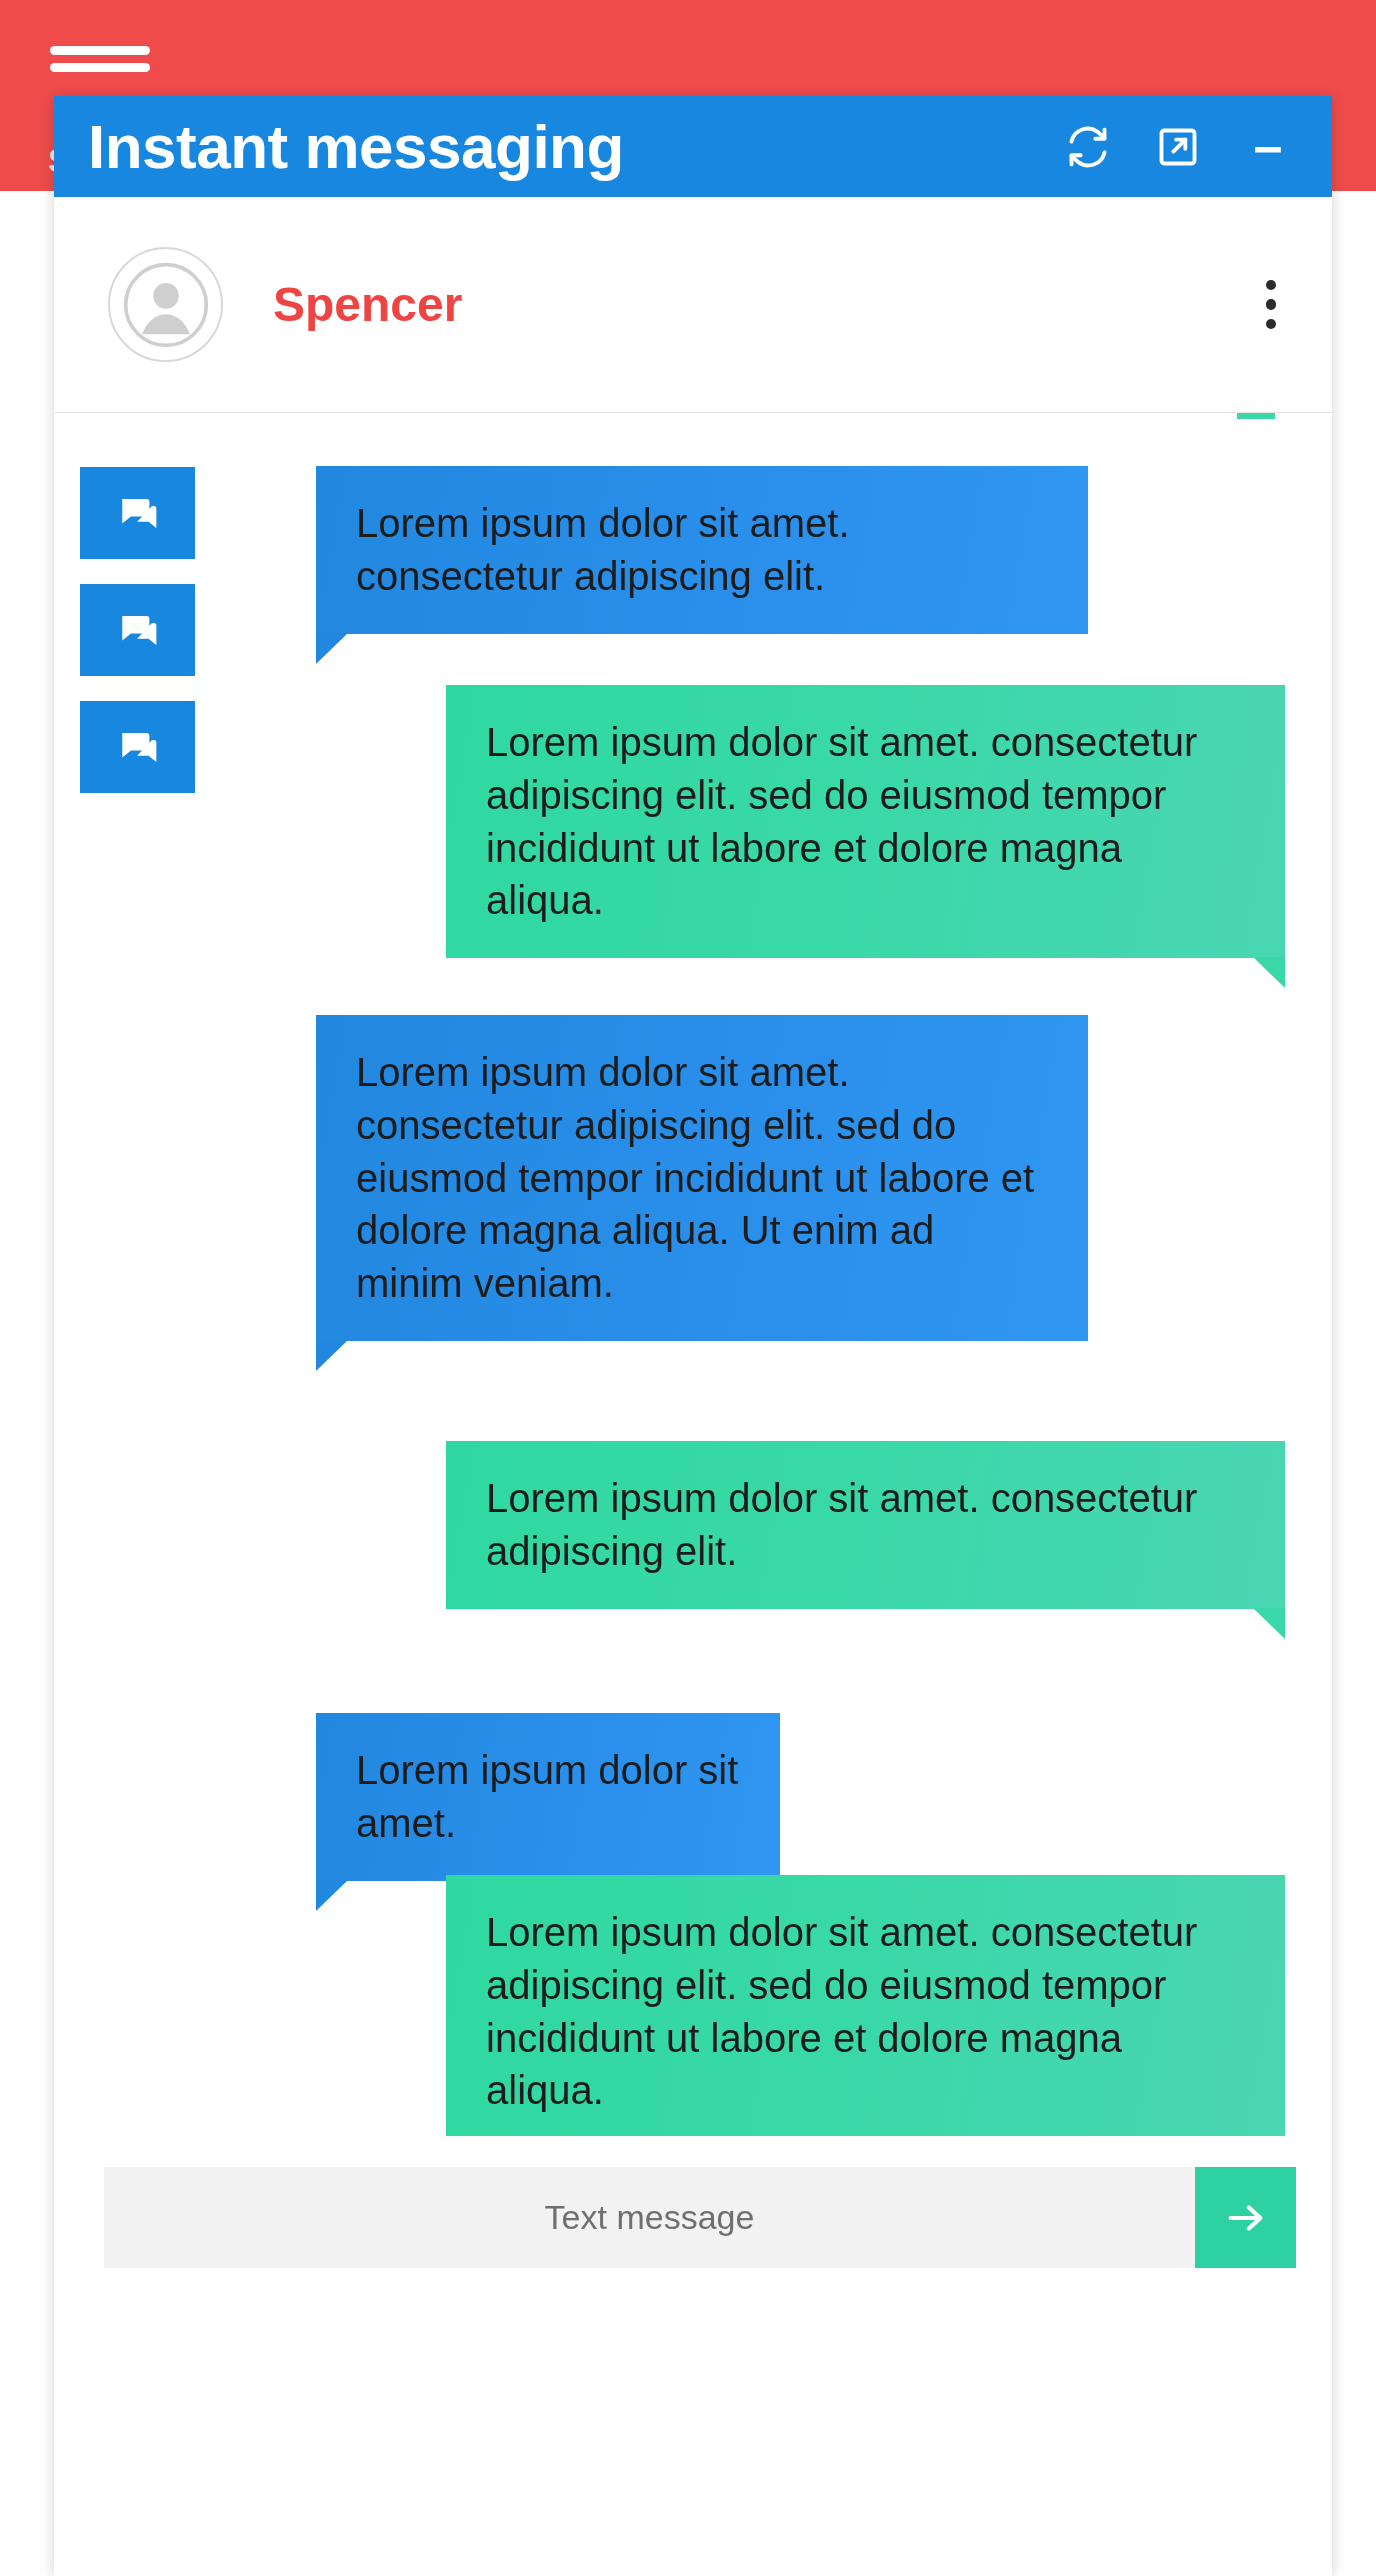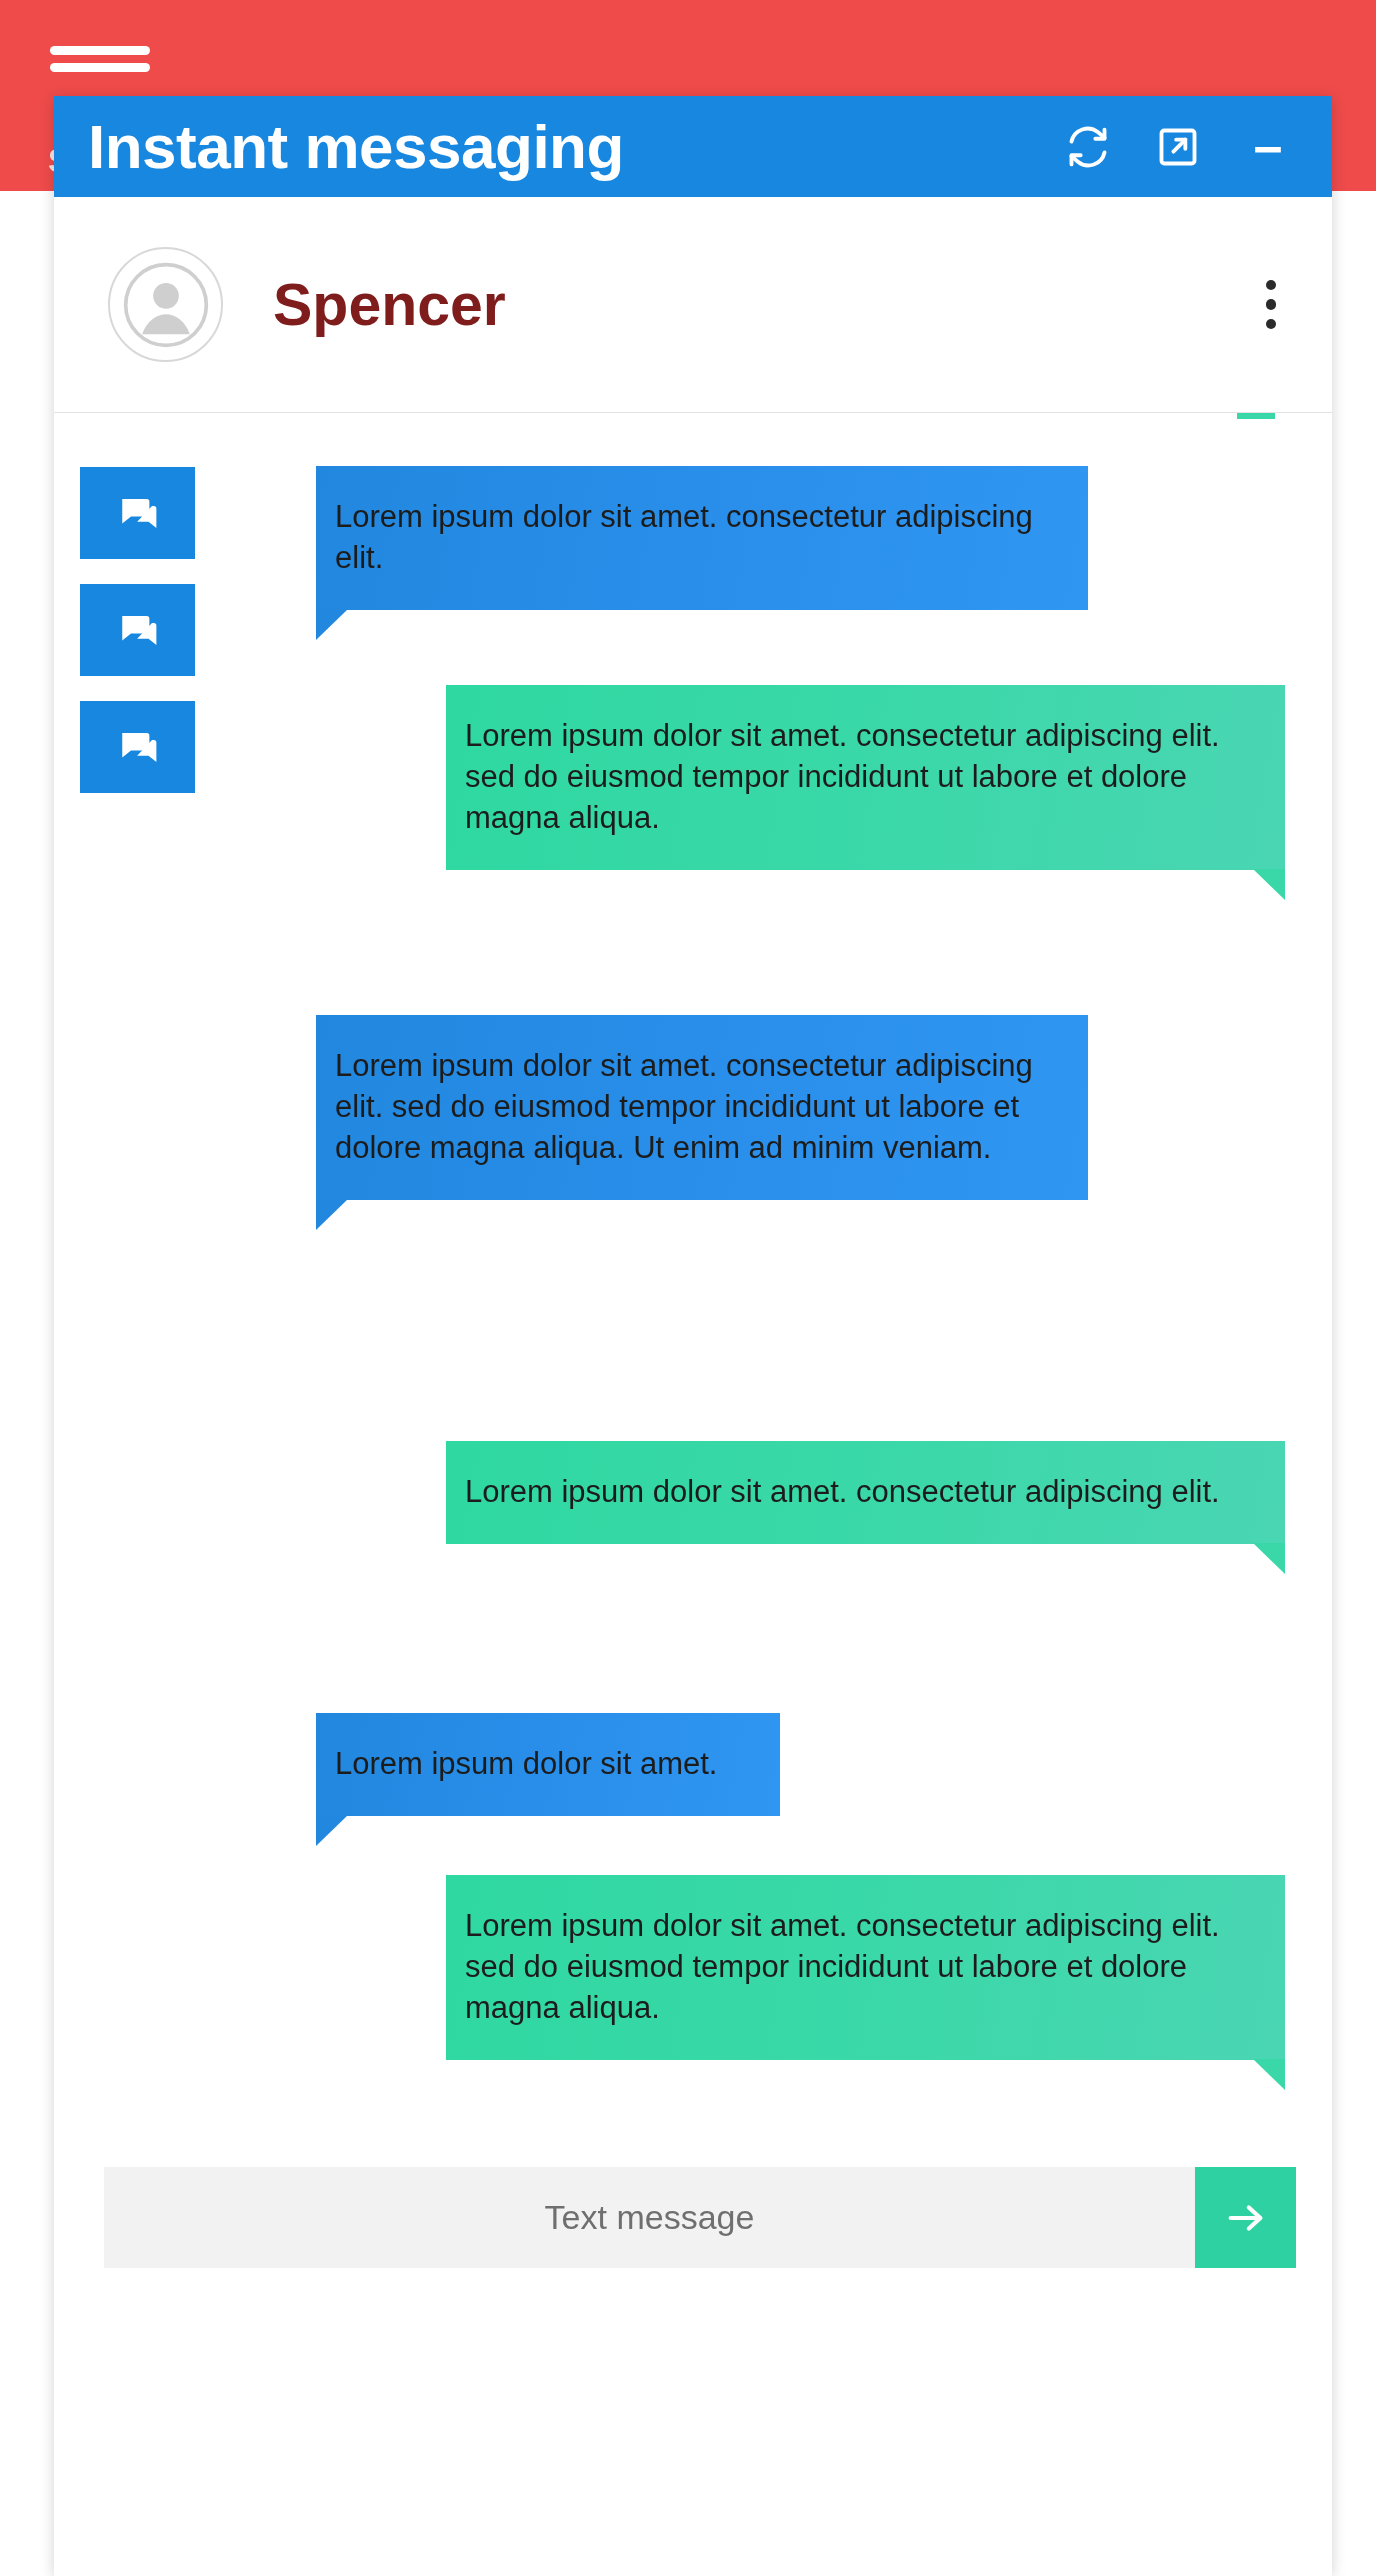--- a/index.html
+++ b/index.html
@@ -115,23 +115,23 @@
     border-radius: 50%;
     border: 2.9px solid #d8d8d8;
     display: flex;
     align-items: center;
     justify-content: center;
     flex: 0 0 auto;
   }
   .avatar svg { display: block; }
   .contact-name {
     margin-left: 50px;
-    font-size: 59px;
+    font-size: 48px;
     font-weight: bold;
-    color: #7f1d1d;
+    color: #ef4444;
     flex: 1;
     white-space: nowrap;
   }
   .kebab {
     width: 38px;
     height: 57px;
     display: flex;
     flex-direction: column;
     align-items: center;
     justify-content: space-between;
@@ -183,22 +183,22 @@
     top: 0;
     width: 100%;
     height: 100%;
     padding: 0 57px 0 0;
     box-sizing: border-box;
   }
 
   .bubble {
     position: relative;
     box-sizing: border-box;
-    padding: 31px 19px;
-    font-size: 31px;
+    padding: 31px 40px;
+    font-size: 40px;
     line-height: 1.32;
     color: #1c1c1c;
   }
   .bubble .txt { display: block; }
 
   .msg-in {
     background: linear-gradient(100deg, #2287de 0%, #2a90ec 60%, #2f96f2 100%);
   }
   .msg-in::after {
     content: "";

